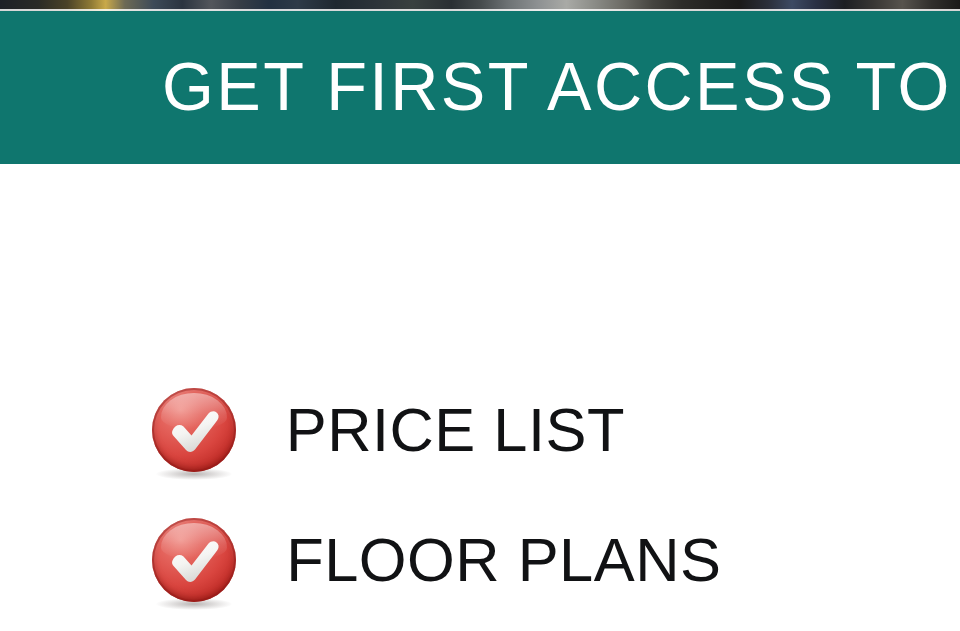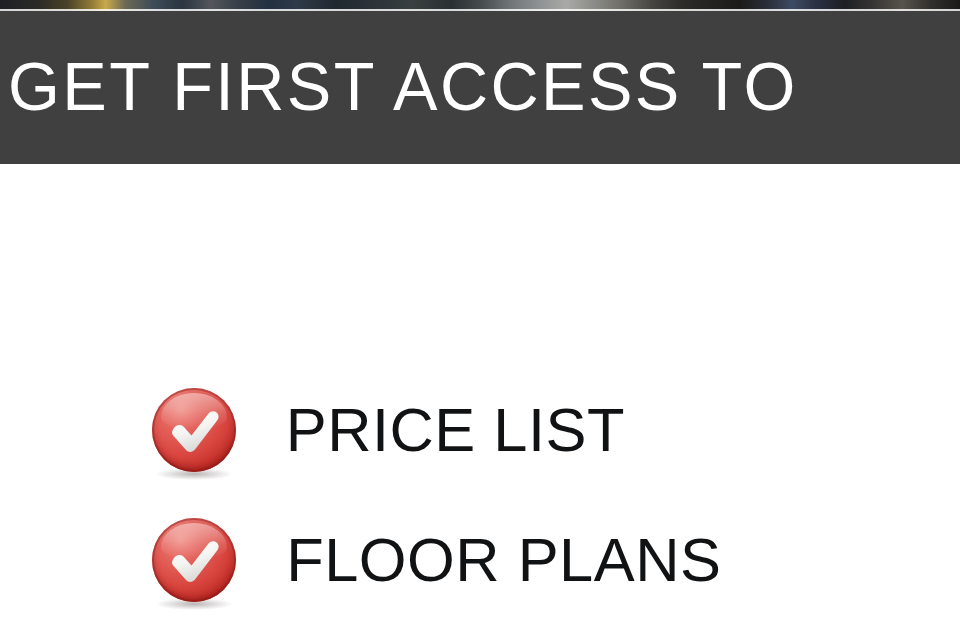--- a/index.html
+++ b/index.html
@@ -76,24 +76,24 @@
     background: rgba(255,255,255,0.82);
   }
 
   
   .banner {
     position: absolute;
     left: 0;
     top: 11px;
     width: 960px;
     height: 153px;
-    background: #404040;
+    background: #0f766e;
     display: flex;
     align-items: center;
-    justify-content: flex-start;
+    justify-content: flex-end;
   }
   .banner-title {
     color: #ffffff;
     font-family: "Liberation Sans", sans-serif;
     font-size: 68px;
     font-weight: 400;
     letter-spacing: 2.5px;
     line-height: 1;
     white-space: nowrap;
     transform: scaleX(0.98);

